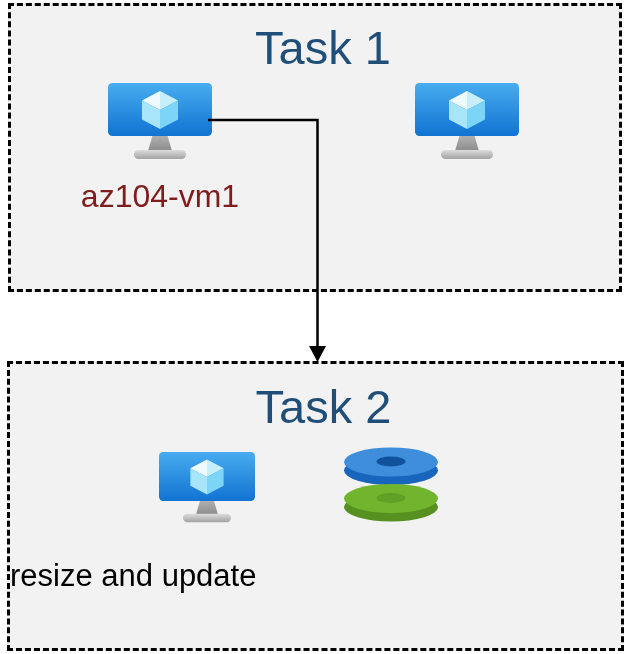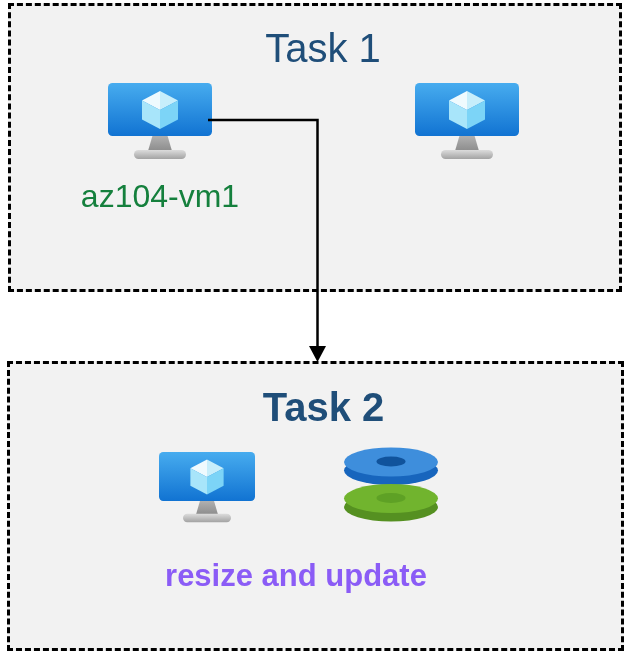--- a/index.html
+++ b/index.html
@@ -5,43 +5,43 @@
   html,body{margin:0;padding:0;background:#ffffff;}
   .canvas{
     position:relative;width:628px;height:654px;background:#ffffff;
     font-family:"Liberation Sans",sans-serif;overflow:hidden;
   }
   .task-box{
     position:absolute;background:#F2F2F2;border:3px dashed #000000;
     box-sizing:border-box;
   }
   #task1{left:8px;top:3px;width:614px;height:289px;}
-  #task2{left:7px;top:361px;width:617px;height:290px;font-weight:bold;}
+  #task2{left:7px;top:361px;width:617px;height:290px;}
   .task-title{
     position:absolute;left:16px;right:0;text-align:center;
-    font-size:40px;line-height:44px;color:#1F4E79;
+    font-size:47px;line-height:44px;color:#1F4E79;
   }
   #task1 .task-title{top:20px;}
   #task2 .task-title{top:21px;}
   .vm-group{
     position:absolute;width:220px;display:flex;flex-direction:column;
     align-items:center;
   }
   #vm1{left:39px;top:77px;}
   #vm2{left:346px;top:77px;}
   .vm-icon{width:104px;height:78px;display:block;}
   .vm-label{
     margin-top:16px;text-align:center;font-size:32px;line-height:39px;
-    color:#15803d;
+    color:#7f1d1d;
   }
   .vm-icon-small{position:absolute;left:149px;top:88px;width:96px;height:72px;}
   .disks-icon{position:absolute;left:331px;top:83px;width:100px;height:75px;}
   .caption{
-    position:absolute;left:8px;top:194px;width:556px;text-align:center;
-    font-size:31px;color:#8b5cf6;
+    position:absolute;left:0;top:194px;width:556px;text-align:left;
+    font-size:31px;color:#000000;
   }
   .arrow-overlay{
     position:absolute;left:0;top:0;width:628px;height:654px;
     pointer-events:none;
   }
   .hidden-defs{position:absolute;width:0;height:0;overflow:hidden;}
 </style>
 </head>
 <body>
 

